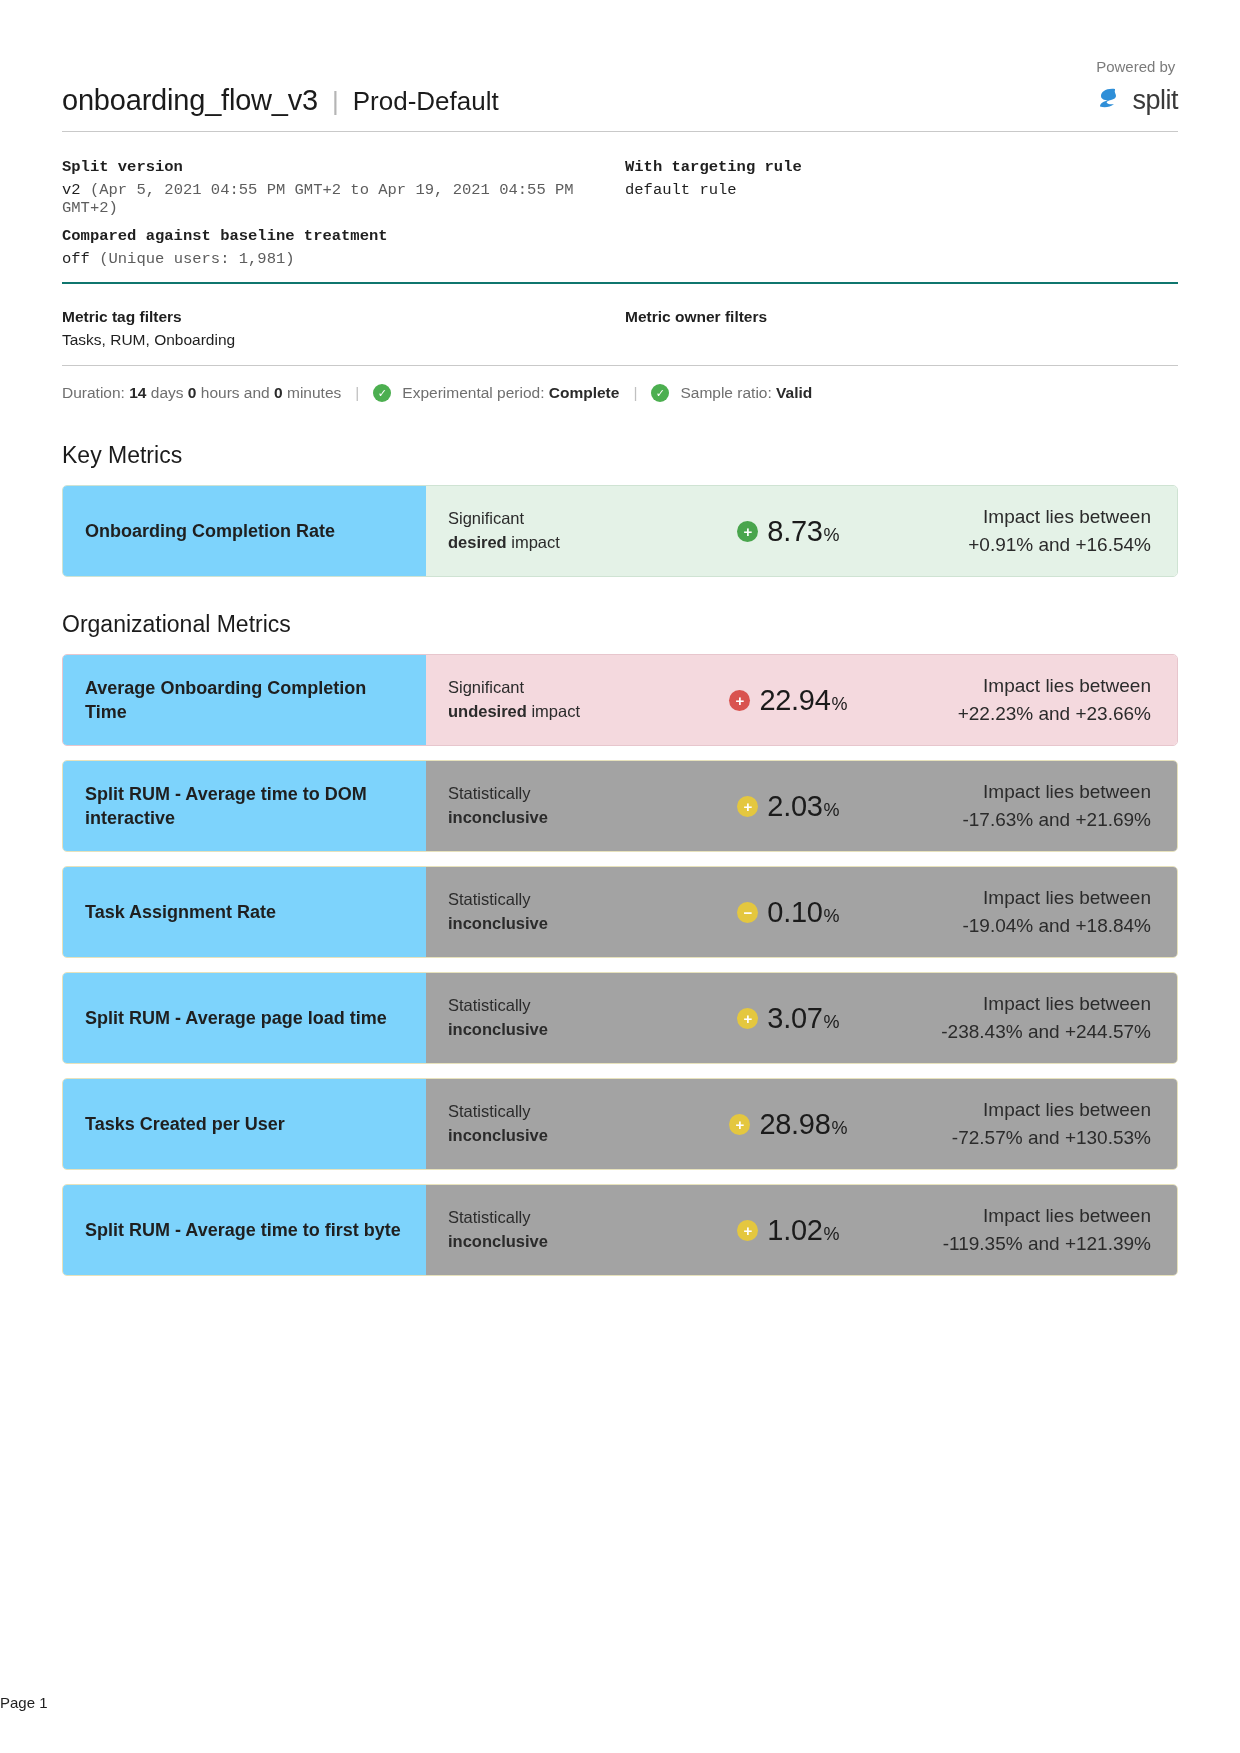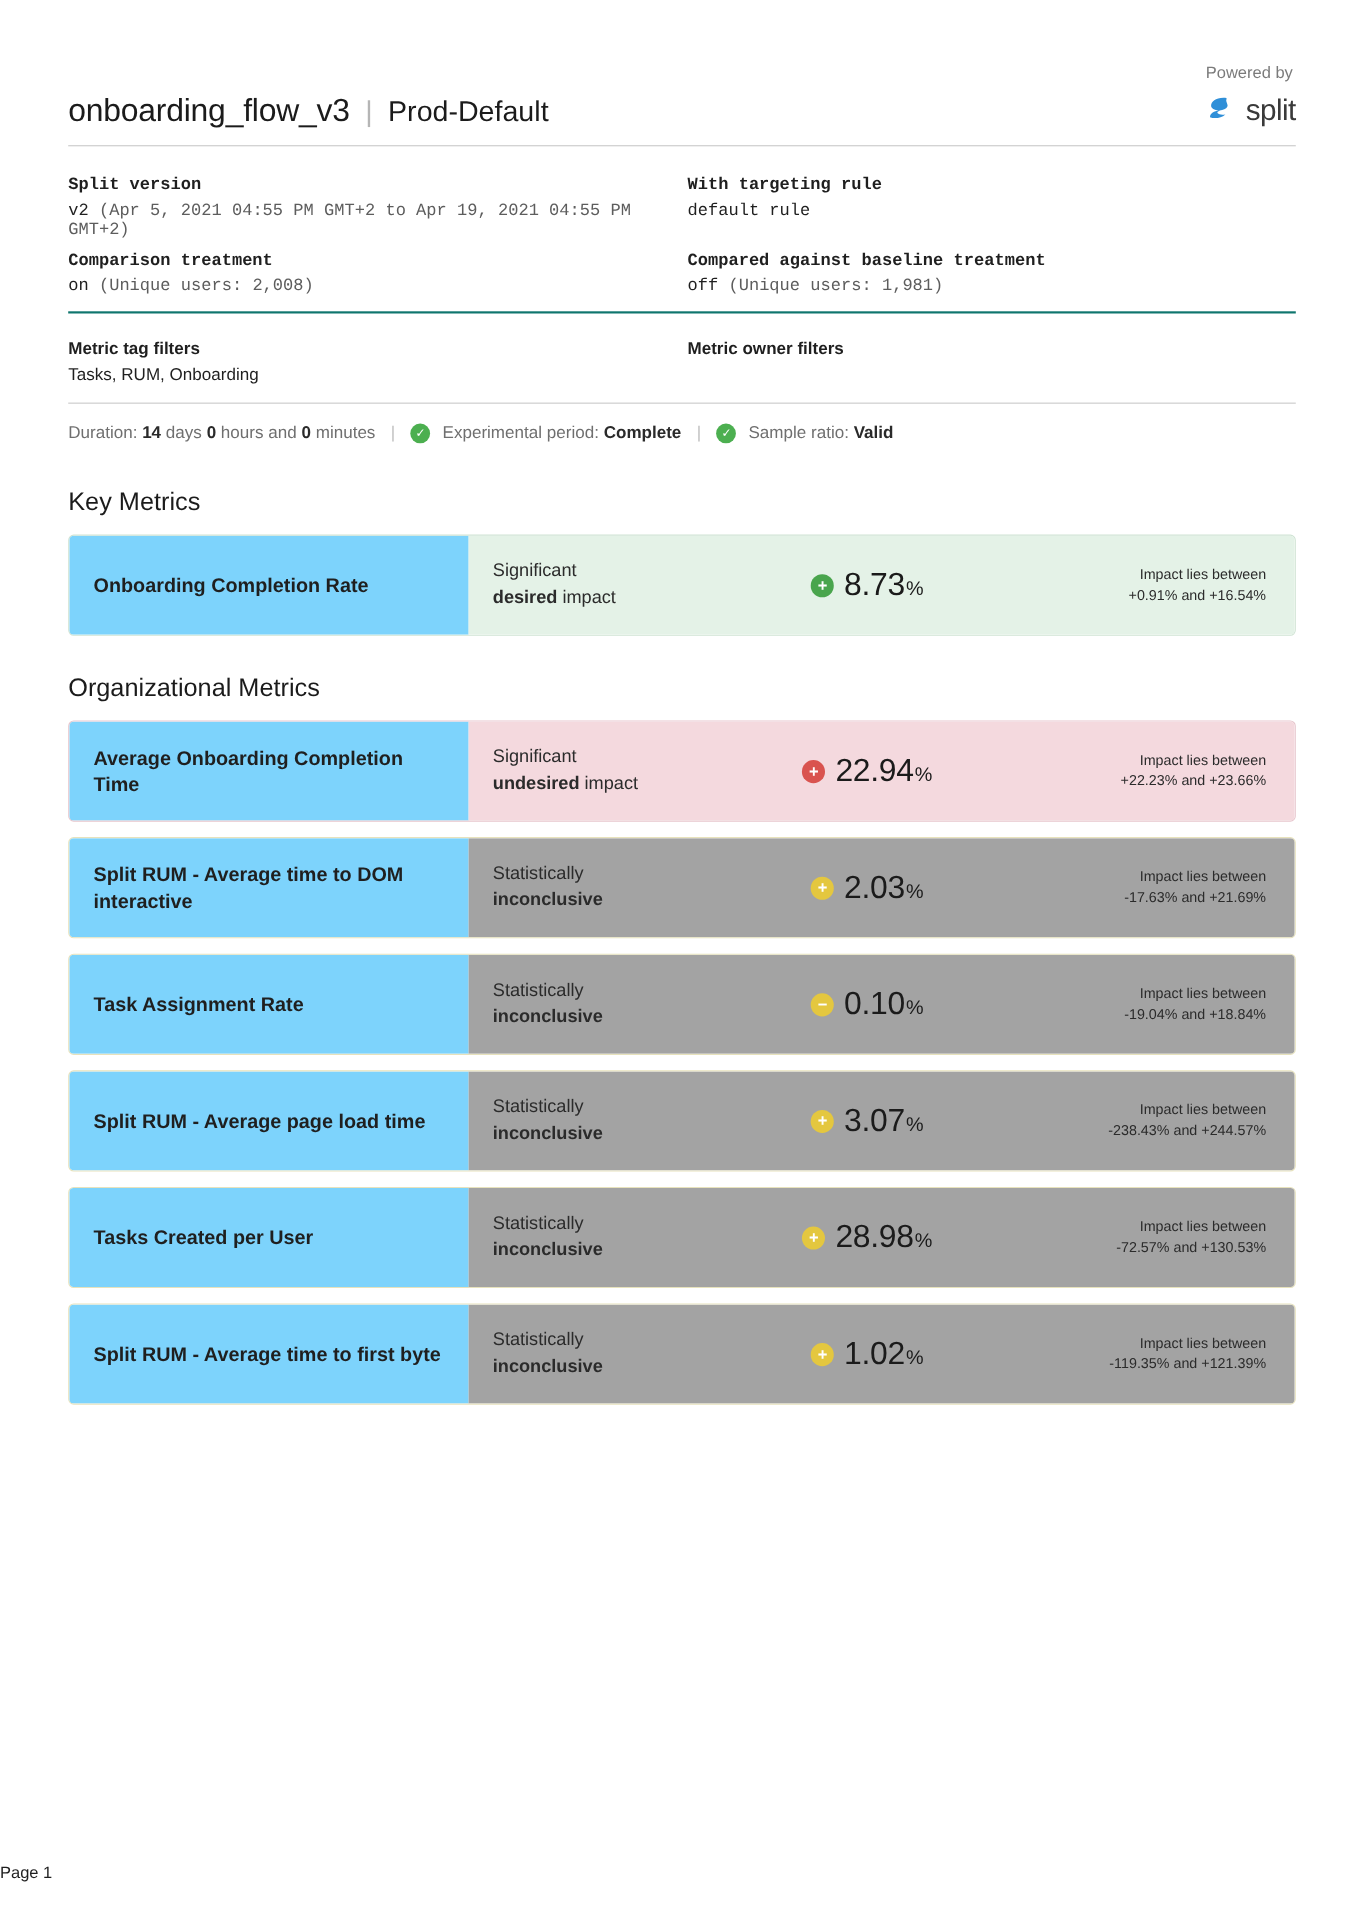--- a/index.html
+++ b/index.html
@@ -187,21 +187,21 @@
     letter-spacing: -0.3px;
   }
   .impact-pct {
     font-size: 18px;
     color: #1b1b1b;
     margin-left: 1px;
   }
   .res-interval {
     flex: 0 0 232px;
     text-align: right;
-    font-size: 13px;
+    font-size: 19px;
     line-height: 1.45;
     color: #2b2b2b;
   }
 
   
   .tint-green  { background: #e4f2e7; }
   .tint-red    { background: #f4d9de; }
   .tint-yellow { background: #a3a3a3; }
 
   .badge-green  { background: #49a54d; }
@@ -252,27 +252,20 @@
         <div class="meta-label">Split version</div>
         <div class="meta-value">
           <span class="strong">v2</span>
           <span>(Apr 5, 2021 04:55 PM GMT+2 to Apr 19, 2021 04:55 PM GMT+2)</span>
         </div>
       </div>
       <div>
         <div class="meta-label">With targeting rule</div>
         <div class="meta-value">
           <span class="strong">default rule</span>
-        </div>
-      </div>
-      <div>
-        <div class="meta-label">Comparison treatment</div>
-        <div class="meta-value">
-          <span class="strong">on</span>
-          <span>(Unique users: 2,008)</span>
         </div>
       </div>
       <div>
         <div class="meta-label">Compared against baseline treatment</div>
         <div class="meta-value">
           <span class="strong">off</span>
           <span>(Unique users: 1,981)</span>
         </div>
       </div>
     </div>

